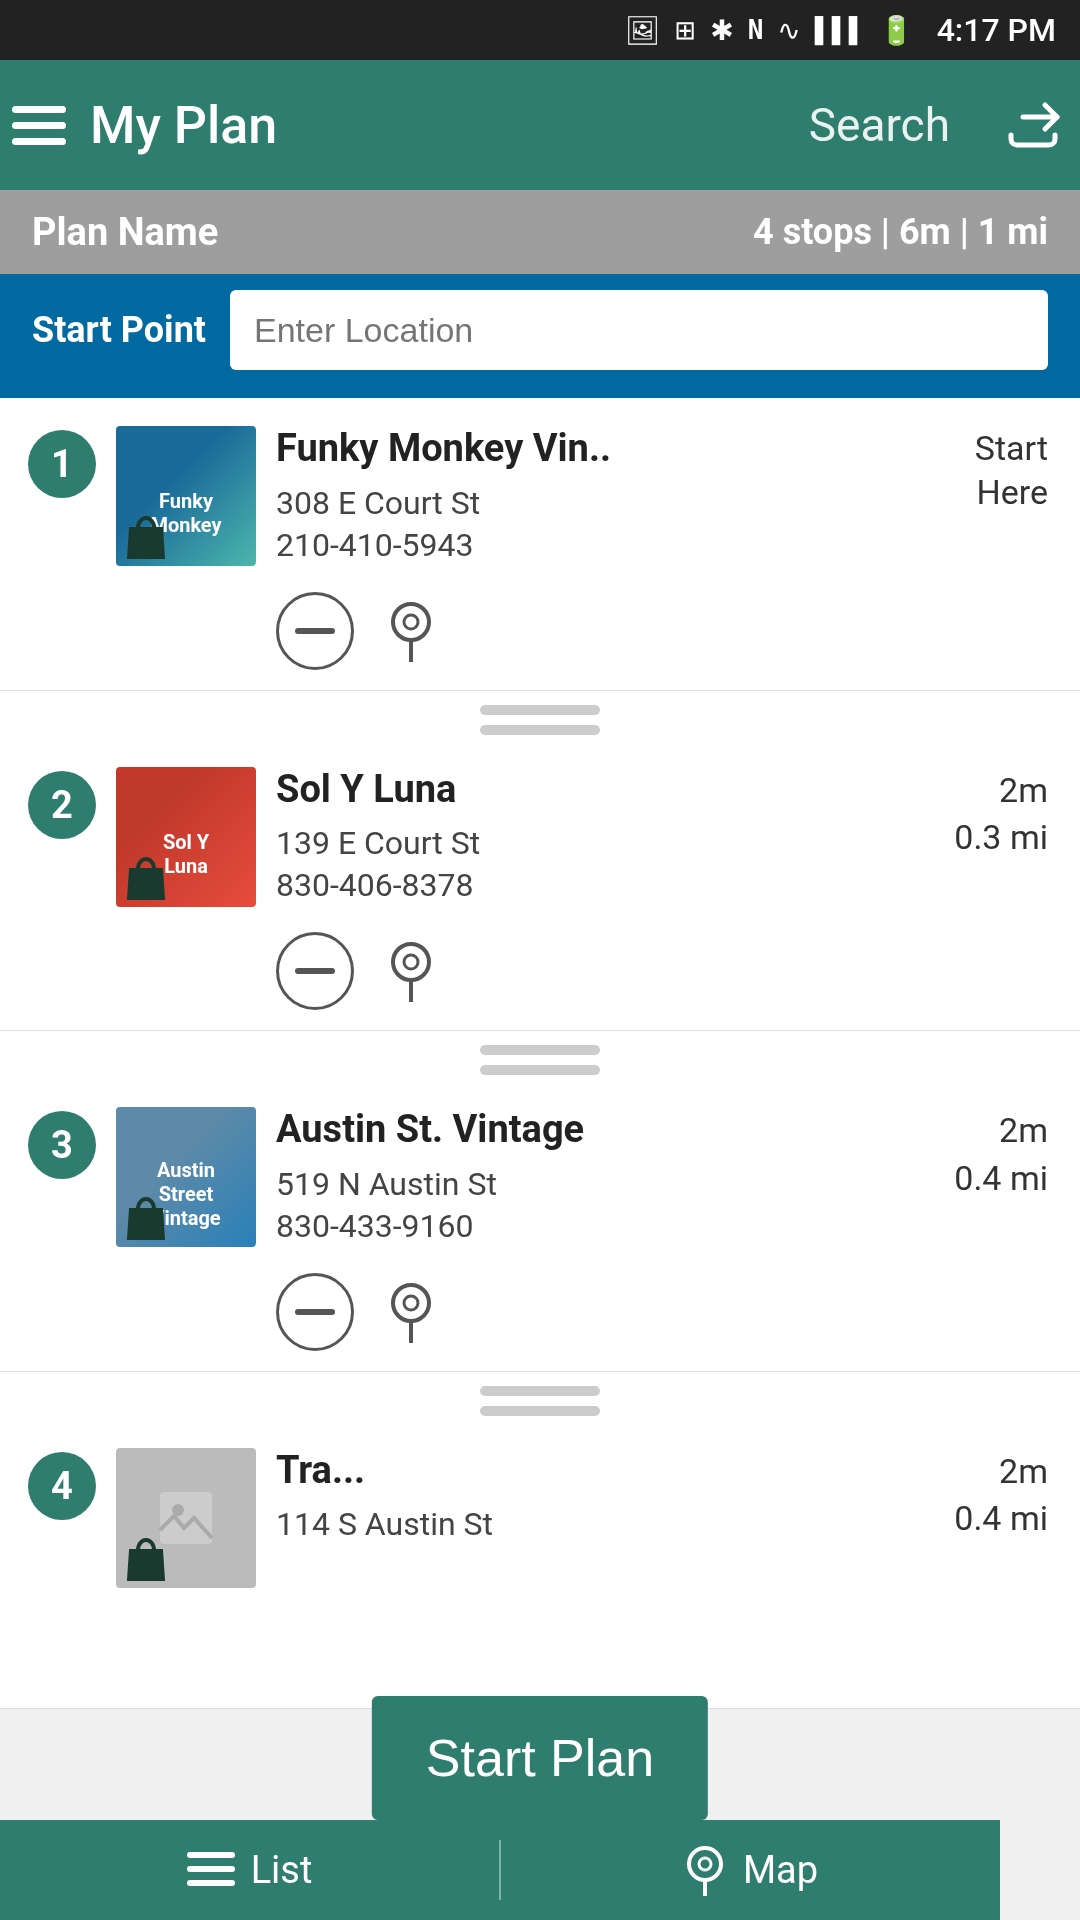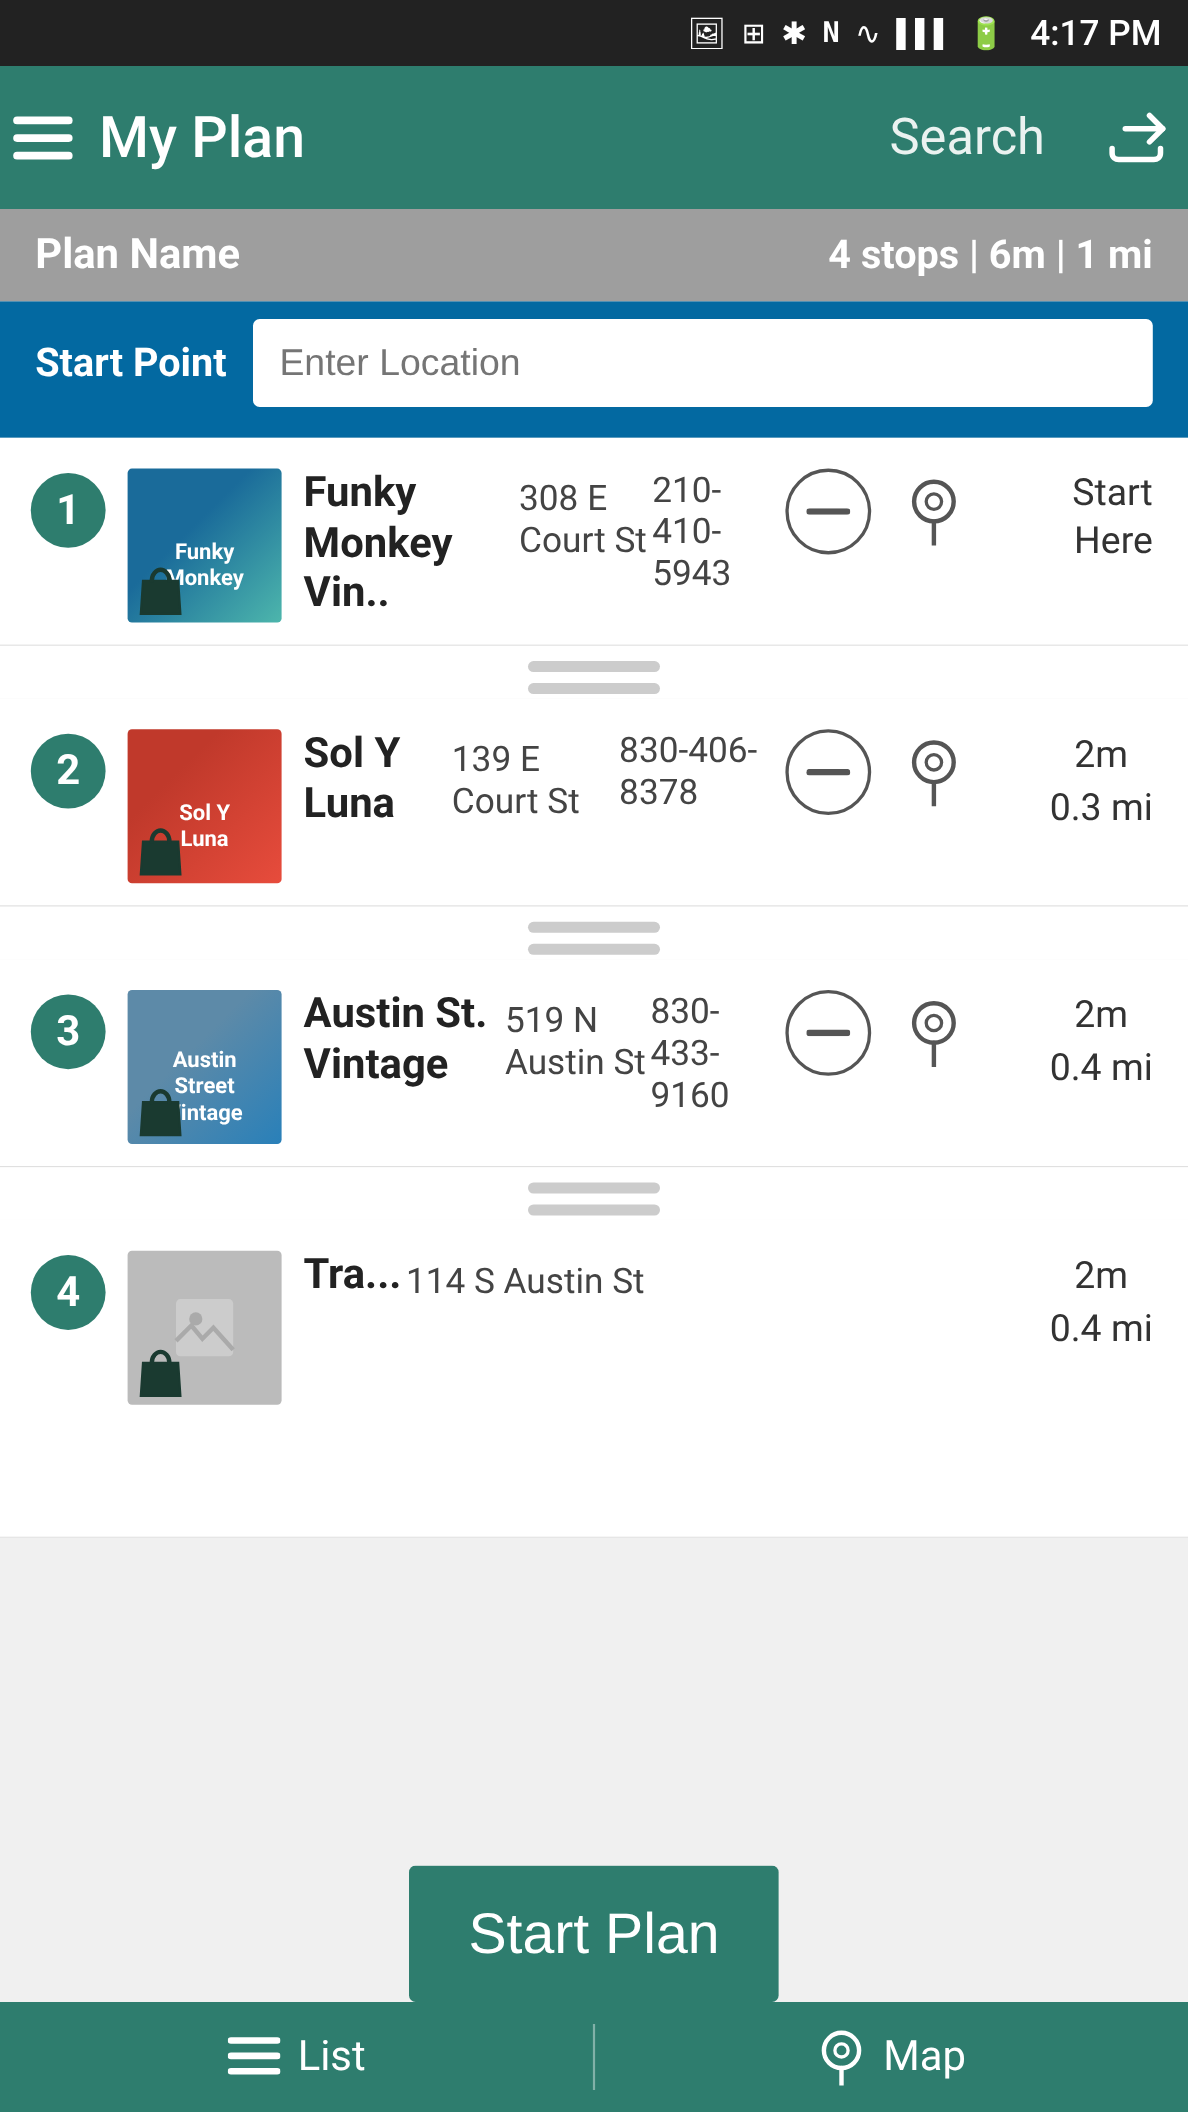--- a/index.html
+++ b/index.html
@@ -166,21 +166,21 @@
       align-items: center;
       justify-content: center;
       font-size: 18px;
       color: #fff;
       position: relative;
     }
 
     .stop-content {
       flex: 1;
       display: flex;
-      flex-direction: row;
+      flex-direction: column;
       gap: 4px;
       min-width: 0;
     }
     .stop-name {
       font-size: 38px;
       font-weight: 700;
       color: #222;
       line-height: 1.2;
     }
     .stop-address {
@@ -218,21 +218,21 @@
       display: flex;
       flex-direction: column;
       align-items: flex-end;
       gap: 16px;
       min-width: 140px;
       flex-shrink: 0;
     }
     .stop-distance {
       font-size: 34px;
       color: #333;
-      text-align: center;
+      text-align: right;
       line-height: 1.4;
       font-weight: 400;
     }
     .start-here-text {
       font-size: 34px;
       color: #333;
       text-align: right;
       line-height: 1.3;
     }
     .stop-btns-row {
@@ -294,21 +294,21 @@
       border-radius: 6px;
       cursor: pointer;
       white-space: nowrap;
     }
 
     
     .bottom-nav {
       position: fixed;
       bottom: 0;
       left: 0;
-      width: 1080px;
+      width: 1000px;
       height: 100px;
       background: #2e7d6e;
       display: flex;
       align-items: center;
     }
     .bottom-nav-item {
       flex: 1;
       display: flex;
       align-items: center;
       justify-content: center;

